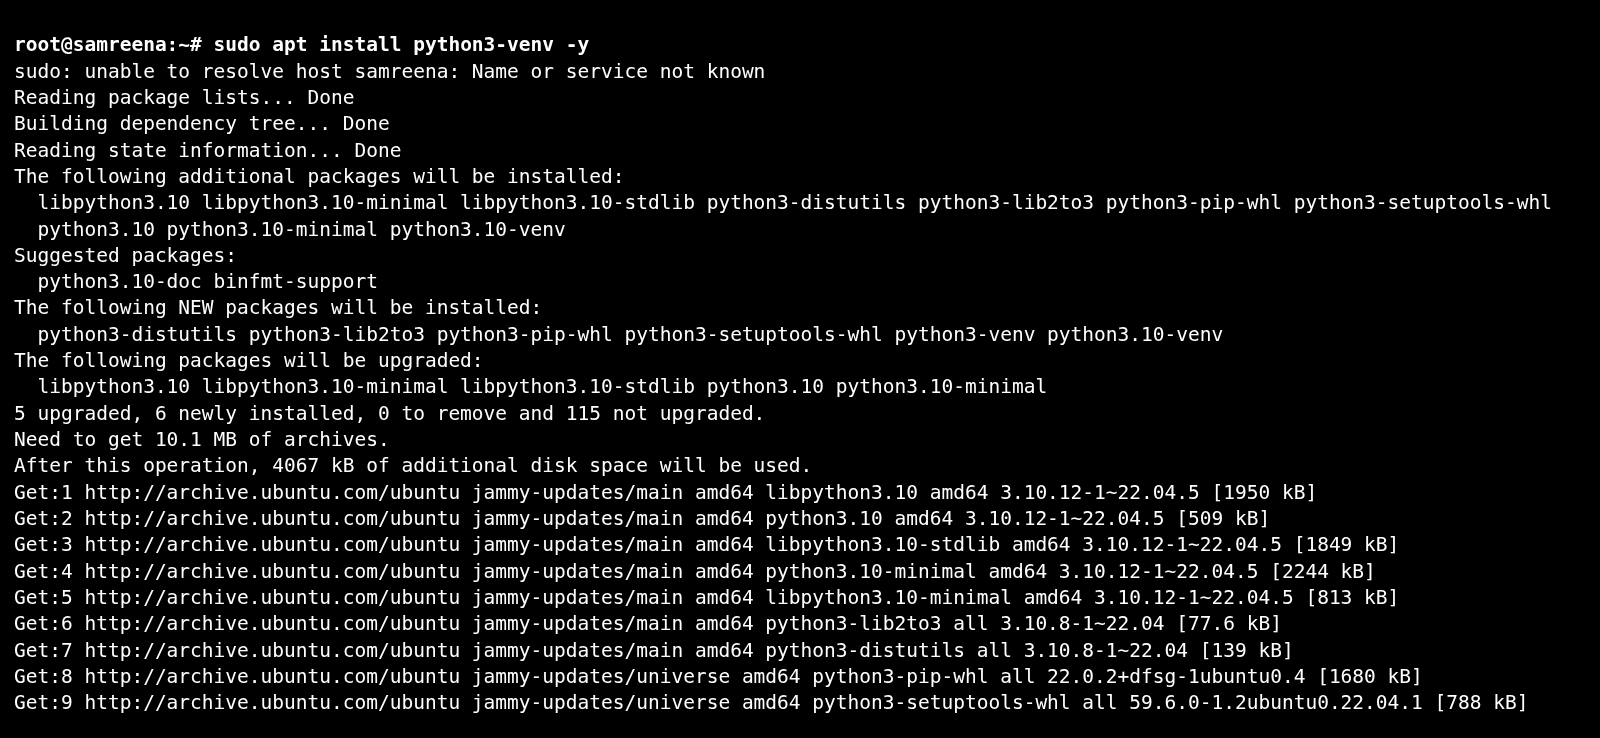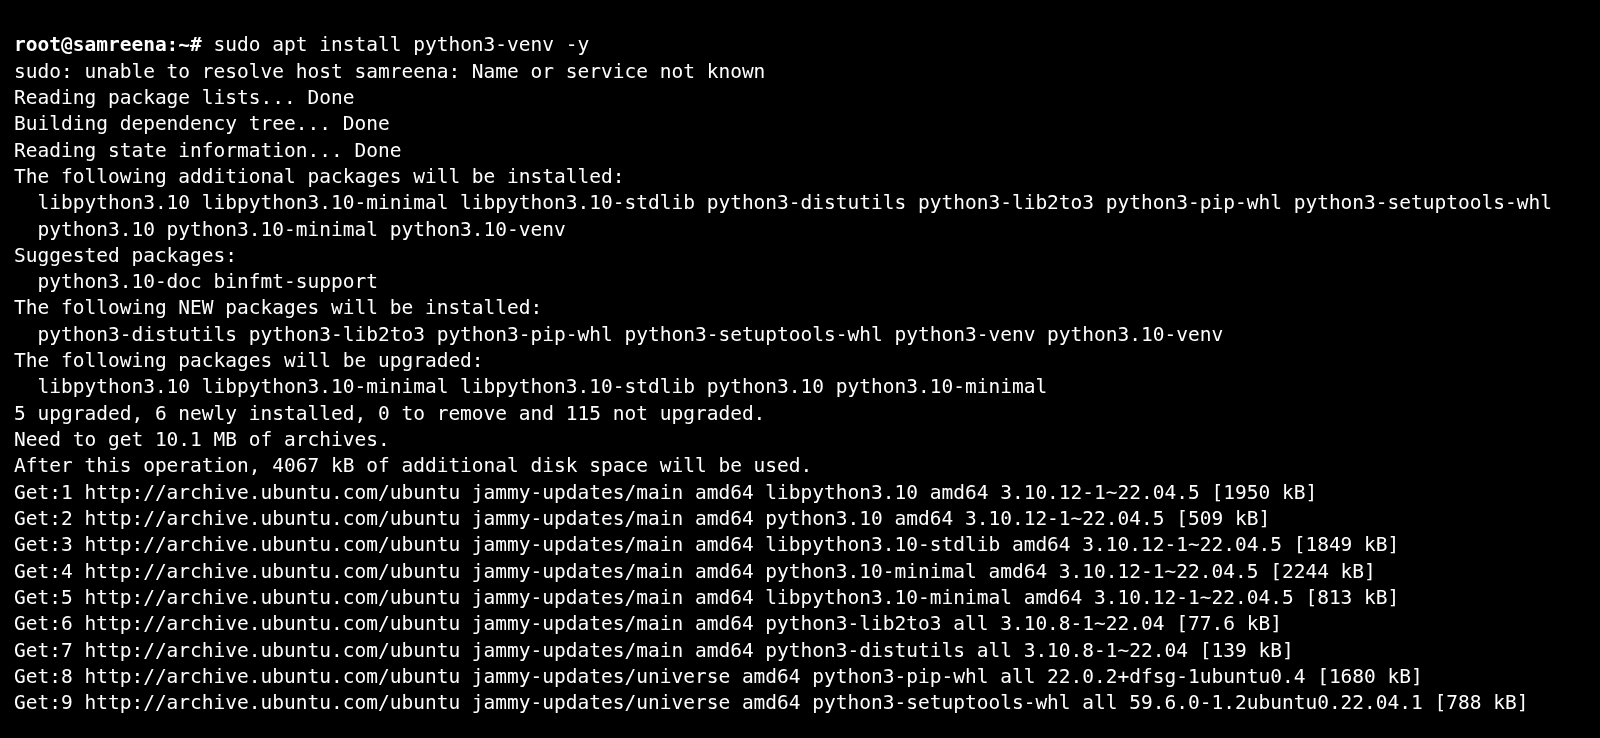--- a/index.html
+++ b/index.html
@@ -18,21 +18,21 @@
   .terminal {
     padding: 6px 14px 0 14px;
     white-space: pre-wrap;
     word-break: break-all;
   }
   .prompt {
     font-weight: 600;
     text-align: right;
   }
   .cmd {
-    font-weight: 400;
+    font-weight: 700;
   }
   .line {
     display: block;
   }
 </style>
 </head>
 <body>
 
 <div class="terminal">
 <span class="line"><span class="prompt">root@samreena:~# </span><span class="cmd">sudo apt install python3-venv -y</span></span><span class="line">sudo: unable to resolve host samreena: Name or service not known</span><span class="line">Reading package lists... Done</span><span class="line">Building dependency tree... Done</span><span class="line">Reading state information... Done</span><span class="line">The following additional packages will be installed:</span><span class="line">  libpython3.10 libpython3.10-minimal libpython3.10-stdlib python3-distutils python3-lib2to3 python3-pip-whl python3-setuptools-whl</span><span class="line">  python3.10 python3.10-minimal python3.10-venv</span><span class="line">Suggested packages:</span><span class="line">  python3.10-doc binfmt-support</span><span class="line">The following NEW packages will be installed:</span><span class="line">  python3-distutils python3-lib2to3 python3-pip-whl python3-setuptools-whl python3-venv python3.10-venv</span><span class="line">The following packages will be upgraded:</span><span class="line">  libpython3.10 libpython3.10-minimal libpython3.10-stdlib python3.10 python3.10-minimal</span><span class="line">5 upgraded, 6 newly installed, 0 to remove and 115 not upgraded.</span><span class="line">Need to get 10.1 MB of archives.</span><span class="line">After this operation, 4067 kB of additional disk space will be used.</span><span class="line">Get:1 http://archive.ubuntu.com/ubuntu jammy-updates/main amd64 libpython3.10 amd64 3.10.12-1~22.04.5 [1950 kB]</span><span class="line">Get:2 http://archive.ubuntu.com/ubuntu jammy-updates/main amd64 python3.10 amd64 3.10.12-1~22.04.5 [509 kB]</span><span class="line">Get:3 http://archive.ubuntu.com/ubuntu jammy-updates/main amd64 libpython3.10-stdlib amd64 3.10.12-1~22.04.5 [1849 kB]</span><span class="line">Get:4 http://archive.ubuntu.com/ubuntu jammy-updates/main amd64 python3.10-minimal amd64 3.10.12-1~22.04.5 [2244 kB]</span><span class="line">Get:5 http://archive.ubuntu.com/ubuntu jammy-updates/main amd64 libpython3.10-minimal amd64 3.10.12-1~22.04.5 [813 kB]</span><span class="line">Get:6 http://archive.ubuntu.com/ubuntu jammy-updates/main amd64 python3-lib2to3 all 3.10.8-1~22.04 [77.6 kB]</span><span class="line">Get:7 http://archive.ubuntu.com/ubuntu jammy-updates/main amd64 python3-distutils all 3.10.8-1~22.04 [139 kB]</span><span class="line">Get:8 http://archive.ubuntu.com/ubuntu jammy-updates/universe amd64 python3-pip-whl all 22.0.2+dfsg-1ubuntu0.4 [1680 kB]</span><span class="line">Get:9 http://archive.ubuntu.com/ubuntu jammy-updates/universe amd64 python3-setuptools-whl all 59.6.0-1.2ubuntu0.22.04.1 [788 kB]</span>

